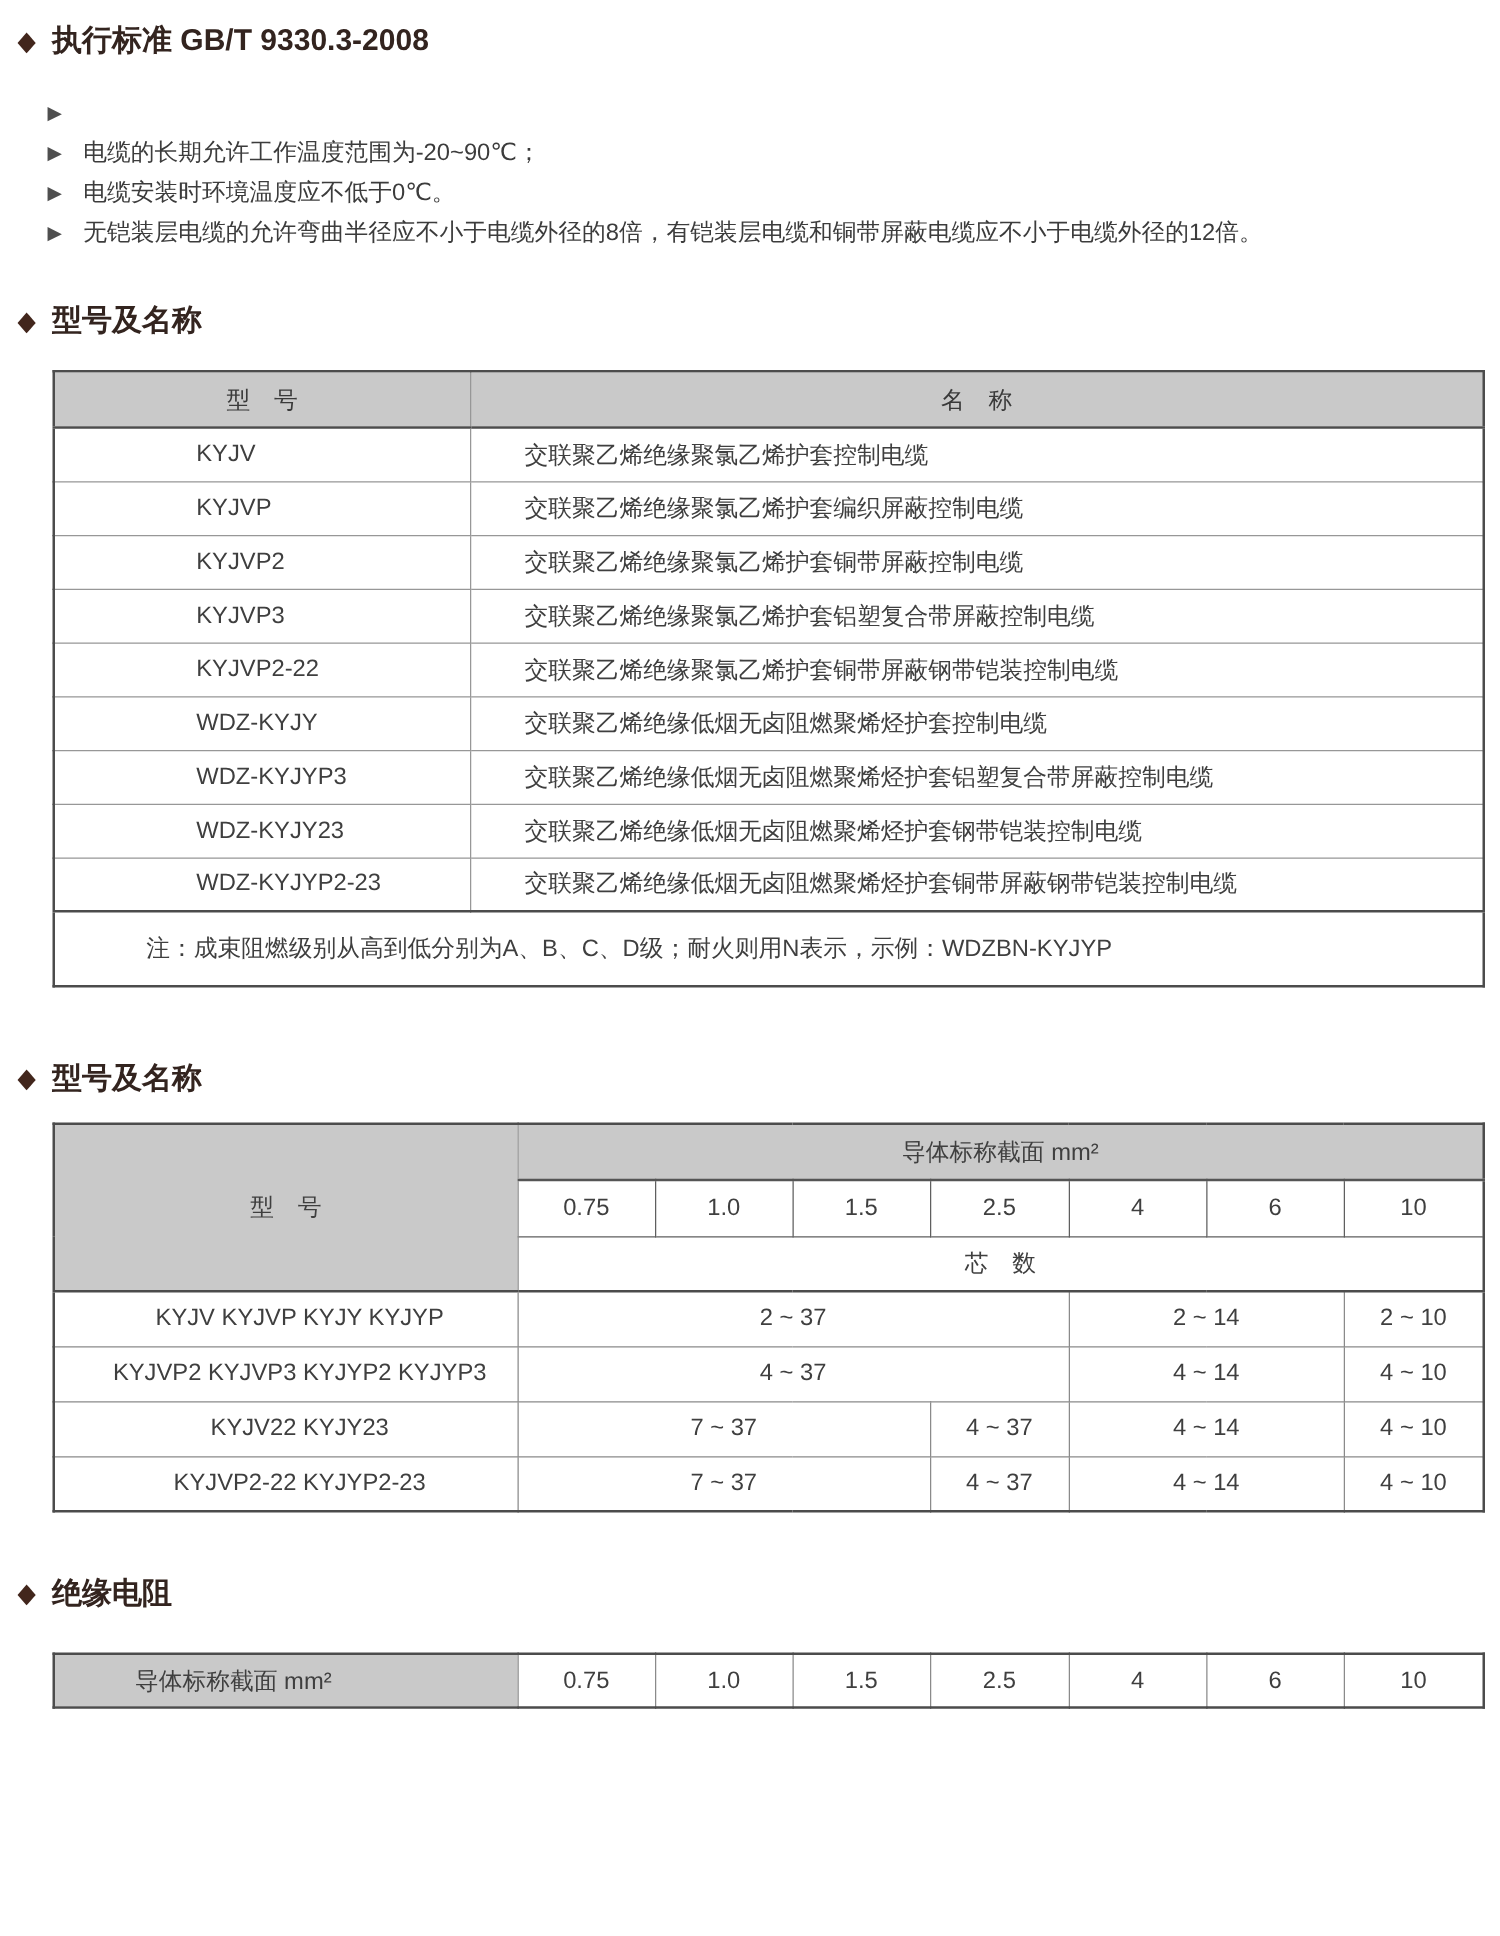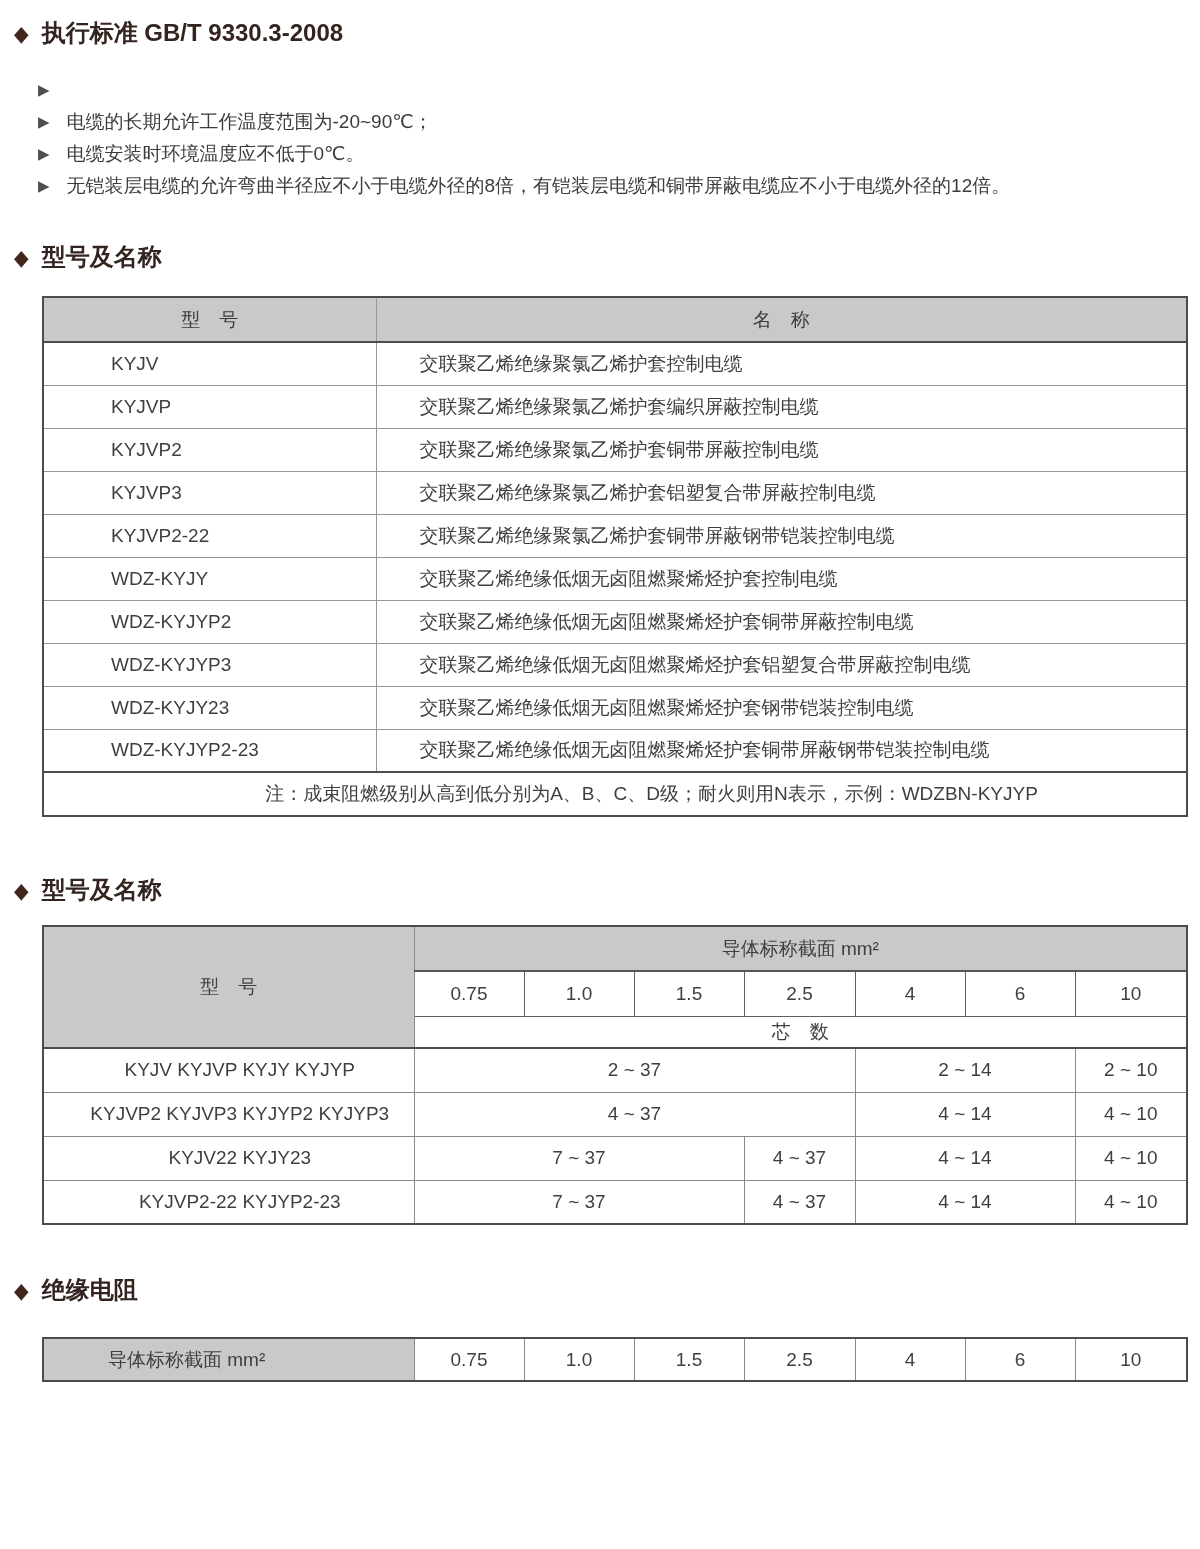--- a/index.html
+++ b/index.html
@@ -34,38 +34,38 @@
 
   table { border-collapse: collapse; table-layout: fixed; margin-left: 42px; }
   td { font-size: 19px; color: #3f3f3f; padding: 0; white-space: nowrap; overflow: hidden; }
 
   
   .t1 { width: 1144px; border: 2px solid #4c4c4c; margin-top: 24px; }
   .t1 td { border: 1px solid #979797; }
   .t1 tr { height: 43px; }
   .t1 tr.t1-head { height: 45px; background: #c9c9c9; }
   .t1 tr.t1-head td { border-bottom: 2px solid #4c4c4c; text-align: center; color: #3a3a3a; }
-  .t1 td.t1-model { padding-left: 67px; }
+  .t1 td.t1-model { padding-left: 113px; }
   .t1 td.t1-name  { padding-left: 43px; }
-  .t1 tr.t1-note { height: 44px; text-align: center; }
+  .t1 tr.t1-note { height: 60px; }
   .t1 tr.t1-note td { padding-left: 73px; border-top: 2px solid #4c4c4c; }
 
   
   .t2 { width: 1144px; border: 2px solid #4c4c4c; margin-top: 20px; }
   .t2 td { border: 1px solid #8a8a8a; text-align: center; }
   .t2 .t2-model-h {
     background: #c9c9c9;
     border-right: 1px solid #8a8a8a;
     border-bottom: 2px solid #4c4c4c;
   }
   .t2 tr.t2-h1 { height: 45px; }
   .t2 tr.t2-h1 .t2-gray { background: #c9c9c9; border-bottom: 2px solid #555; }
   .t2 tr.t2-h2 { height: 45px; }
   .t2 tr.t2-h2 td { border: 1px solid #5f5f5f; border-top: 2px solid #555; }
-  .t2 tr.t2-h3 { height: 32px; margin-top: 12px; }
+  .t2 tr.t2-h3 { height: 44px; margin-top: 12px; }
   .t2 tr.t2-h3 td { border-bottom: 2px solid #4c4c4c; }
   .t2 tr.t2-row { height: 44px; }
   .t2 td.t2-models { text-align: center; padding-left: 22px; }
 
   
   .t3 { width: 1144px; border: 2px solid #4c4c4c; margin-top: 32px; }
   .t3 tr { height: 43px; }
   .t3 td { border: 1px solid #8a8a8a; text-align: center; }
   .t3 td.t3-label { background: #c9c9c9; text-align: left; padding-left: 64px; }
 </style>
@@ -126,24 +126,20 @@
     <td class="t1-model">KYJVP3</td>
     <td class="t1-name">交联聚乙烯绝缘聚氯乙烯护套铝塑复合带屏蔽控制电缆</td>
   </tr>
   <tr>
     <td class="t1-model">KYJVP2-22</td>
     <td class="t1-name">交联聚乙烯绝缘聚氯乙烯护套铜带屏蔽钢带铠装控制电缆</td>
   </tr>
   <tr>
     <td class="t1-model">WDZ-KYJY</td>
     <td class="t1-name">交联聚乙烯绝缘低烟无卤阻燃聚烯烃护套控制电缆</td>
-  </tr>
-  <tr>
-    <td class="t1-model">WDZ-KYJYP2</td>
-    <td class="t1-name">交联聚乙烯绝缘低烟无卤阻燃聚烯烃护套铜带屏蔽控制电缆</td>
   </tr>
   <tr>
     <td class="t1-model">WDZ-KYJYP3</td>
     <td class="t1-name">交联聚乙烯绝缘低烟无卤阻燃聚烯烃护套铝塑复合带屏蔽控制电缆</td>
   </tr>
   <tr>
     <td class="t1-model">WDZ-KYJY23</td>
     <td class="t1-name">交联聚乙烯绝缘低烟无卤阻燃聚烯烃护套钢带铠装控制电缆</td>
   </tr>
   <tr>

